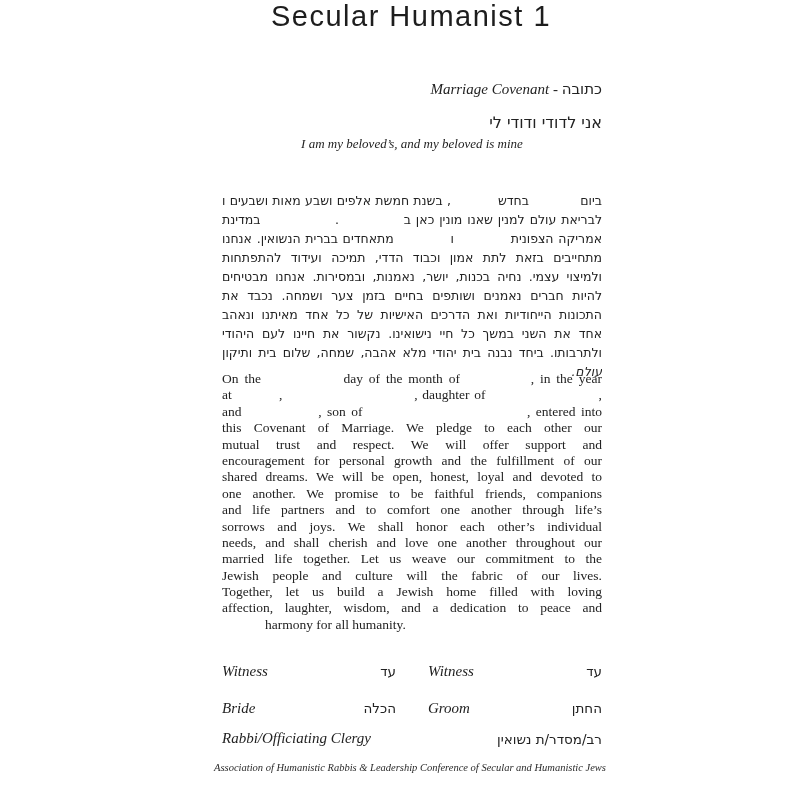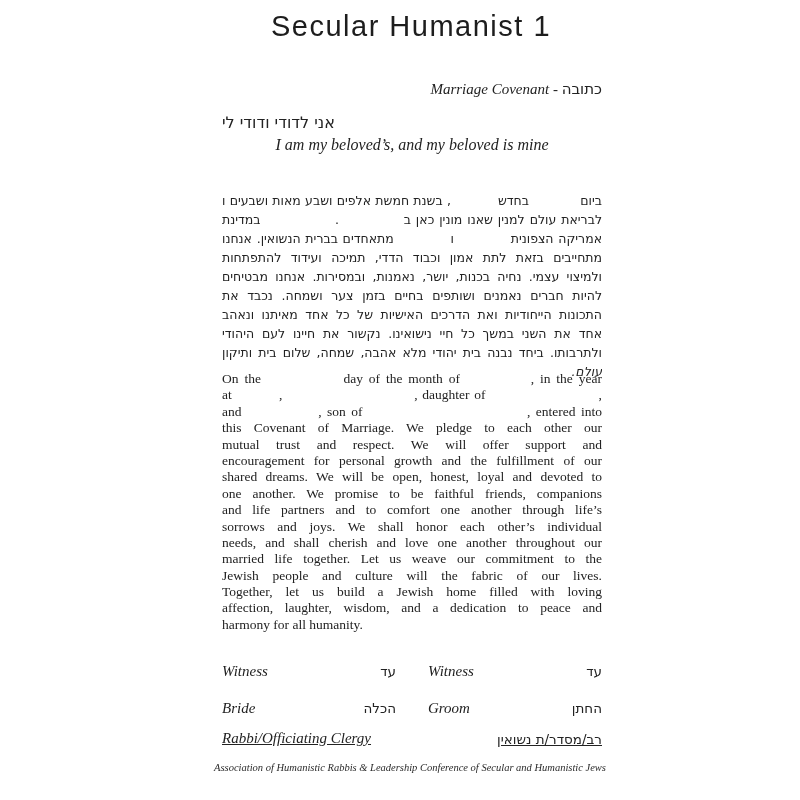--- a/index.html
+++ b/index.html
@@ -1,63 +1,63 @@
 <!DOCTYPE html>
 <html lang="en"><head>
 <meta charset="utf-8">
 <style>
   html,body{margin:0;padding:0;background:#ffffff;}
   .page{
     position:relative;width:800px;height:800px;background:#ffffff;
     color:#222222;font-family:"Liberation Serif",serif;overflow:hidden;
   }
   .title{
-    position:absolute;top:10px;left:211px;width:400px;text-align:center;
+    position:absolute;top:0;left:211px;width:400px;text-align:center;
     font-family:"Liberation Sans",sans-serif;font-weight:400;
     font-size:29px;letter-spacing:1.5px;color:#1d1d1d;
   }
   .subtitle{
     position:absolute;top:80px;left:222px;width:380px;text-align:right;
     font-size:15px;
   }
   .subtitle .en,.subtitle .dash{font-style:italic;font-family:"Liberation Serif",serif;}
   .he{font-family:"DejaVu Sans",sans-serif;}
   .verse-he{
-    position:absolute;top:113px;left:222px;width:380px;text-align:left;
+    position:absolute;top:113px;left:222px;width:380px;text-align:right;
     font-family:"DejaVu Sans",sans-serif;font-size:16px;
   }
   .verse-en{
     position:absolute;top:136px;left:222px;width:380px;text-align:center;
-    font-style:italic;font-size:16px;
+    font-style:italic;font-size:13px;
   }
   .he-body{
     position:absolute;top:167px;left:222px;width:380px;direction:rtl;
     font-family:"DejaVu Sans",sans-serif;font-size:12.5px;line-height:19px;margin-top:24px;
   }
   .he-line{
     height:19px;white-space:nowrap;overflow:hidden;
     text-align:justify;text-align-last:justify;
   }
   .he-line.last{text-align-last:right;font-style:italic;}
   .en-body{
     position:absolute;top:371px;left:222px;width:380px;
     font-size:13.5px;line-height:16.4px;
   }
   .en-line{
     height:16.4px;white-space:nowrap;overflow:hidden;
     text-align:justify;text-align-last:justify;
   }
-  .en-line.last{text-align-last:left;}
+  .en-line.last{text-align-last:left;margin-left:43px;}
   .sig-row{
     position:absolute;left:222px;width:380px;display:flex;gap:32px;
   }
   .row-witness{top:663px;}
   .row-couple{top:700px;}
   .row-clergy{top:730px;position:absolute;left:222px;width:380px;
-    display:flex;justify-content:space-between;align-items:flex-end;text-decoration:underline;}
+    display:flex;justify-content:space-between;align-items:flex-end;}
   .sig-half{flex:1;display:flex;justify-content:space-between;align-items:baseline;}
   .sig-label{font-style:italic;font-size:15px;}
   .sig-he{font-family:"DejaVu Sans",sans-serif;font-size:13.5px;direction:rtl;}
   .footer{
     position:absolute;top:762px;left:110px;width:600px;text-align:center;
     font-style:italic;font-size:10.5px;color:#2a2a2a;
   }
 </style>
 </head>
 <body>

